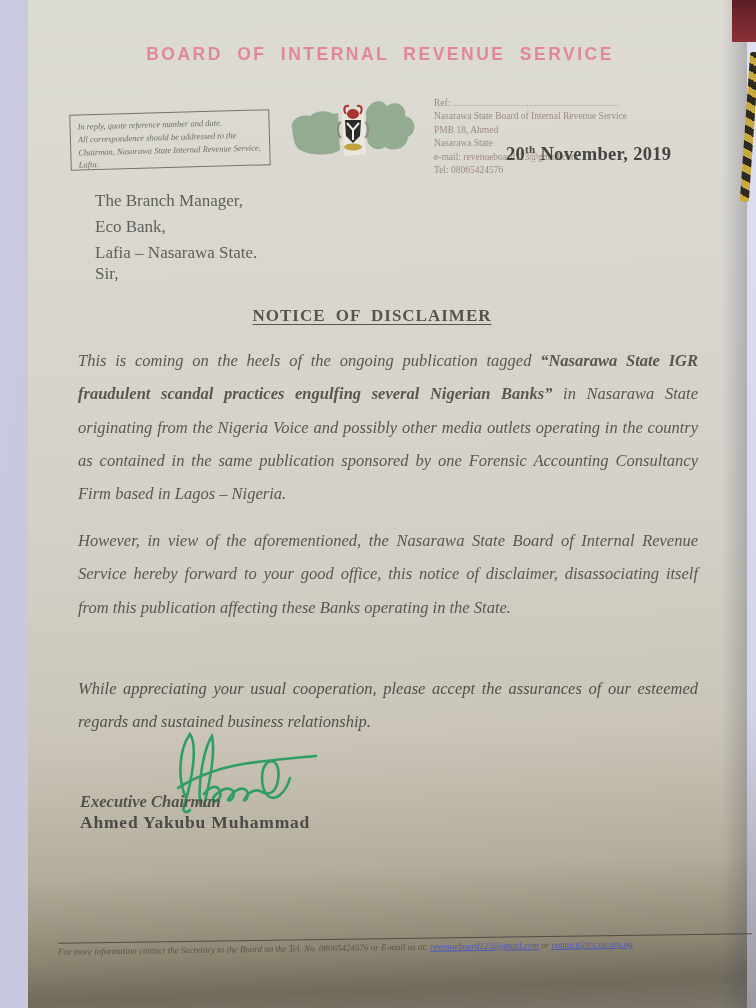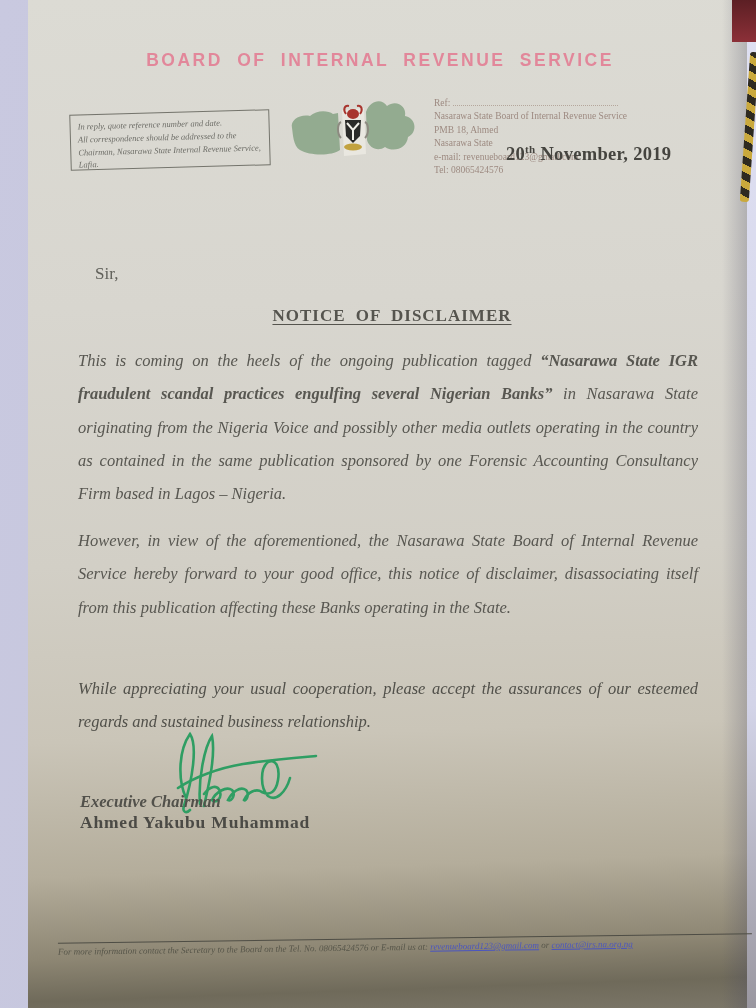--- a/index.html
+++ b/index.html
@@ -22,21 +22,21 @@
     background:repeating-linear-gradient(25deg,#caa93c 0 7px,#2e2a20 7px 14px);
     transform:rotate(4deg); border-radius:3px; }
   #corner-object { position:absolute; right:0; top:0; width:24px; height:42px;
     background:linear-gradient(#5c1f24,#8c3038); }
 
   
   .hdr-title { position:absolute; left:40px; top:16px; width:680px; text-align:center;
     font-family:"Liberation Sans", sans-serif; font-weight:bold; font-size:30px;
     letter-spacing:7px; word-spacing:22px; color:#55a07b;
     text-shadow:0 0 1px rgba(85,160,123,0.5); }
-  .hdr-sub { position:absolute; left:40px; top:50px; width:680px; text-align:center;
+  .hdr-sub { position:absolute; left:40px; top:44px; width:680px; text-align:center;
     font-family:"Liberation Sans", sans-serif; font-weight:bold; font-size:17.5px;
     letter-spacing:2.5px; word-spacing:7px; color:#e2879a; }
 
   
   .reply-box { position:absolute; left:70px; top:112px; width:200px; height:56px;
     border:1px solid #74746c; transform:rotate(-1.6deg); padding:5px 7px;
     font-size:8.5px; font-style:italic; line-height:1.5; color:#6e6e68; }
 
   
   .logo { position:absolute; left:286px; top:90px; width:134px; height:88px; }
@@ -52,21 +52,21 @@
   
   .stamp-date { position:absolute; left:506px; top:143px; font-size:18.5px; font-weight:bold;
     color:#45443f; letter-spacing:0.3px; white-space:nowrap; }
   .stamp-date sup { font-size:11px; }
 
   
   .recipient { position:absolute; left:95px; top:188px; font-size:17px; line-height:1.52; color:#5f5f59; }
   .salutation { position:absolute; left:95px; top:264px; font-size:17px; color:#5f5f59; }
 
   
-  .subject { position:absolute; left:52px; top:306px; width:680px; text-align:center;
+  .subject { position:absolute; left:32px; top:306px; width:680px; text-align:center;
     font-size:17px; font-weight:bold; letter-spacing:1px; word-spacing:5px;
     color:#55544e; text-decoration:underline; text-underline-offset:3px; }
 
   
   .para { position:absolute; left:78px; width:620px; font-size:16.5px; line-height:2.02;
     text-align:justify; color:#585751;font-style:italic; }
   .p1 { top:344px; }
   .p2 { top:524px; }
   .p3 { top:672px; color:#51504a; }
 
@@ -123,20 +123,25 @@
     </div>
     <div>Nasarawa State Board of Internal Revenue Service</div>
     <div>PMB 18, Ahmed</div>
     <div>Nasarawa State</div>
     <div>e-mail: revenueboard123@gmail.com</div>
     <div>Tel: 08065424576</div>
   </div>
 
   <div class="stamp-date"><span>20</span><sup>th</sup><span> November, 2019</span></div>
 
+  <div class="recipient">
+    <div>The Branch Manager,</div>
+    <div>Eco Bank,</div>
+    <div>Lafia – Nasarawa State.</div>
+  </div>
 
   <div class="salutation">Sir,</div>
 
   <div class="subject">NOTICE OF DISCLAIMER</div>
 
   <div class="para p1"><span>This is coming on the heels of the ongoing publication tagged </span><b>“Nasarawa State IGR fraudulent scandal practices engulfing several Nigerian Banks”</b><span> in Nasarawa State originating from the Nigeria Voice and possibly other media outlets operating in the country as contained in the same publication sponsored by one Forensic Accounting Consultancy Firm based in Lagos – Nigeria.</span></div>
 
   <div class="para p2">However, in view of the aforementioned, the Nasarawa State Board of Internal Revenue Service hereby forward to your good office, this notice of disclaimer, disassociating itself from this publication affecting these Banks operating in the State.</div>
 
   <div class="para p3">While appreciating your usual cooperation, please accept the assurances of our esteemed regards and sustained business relationship.</div>

